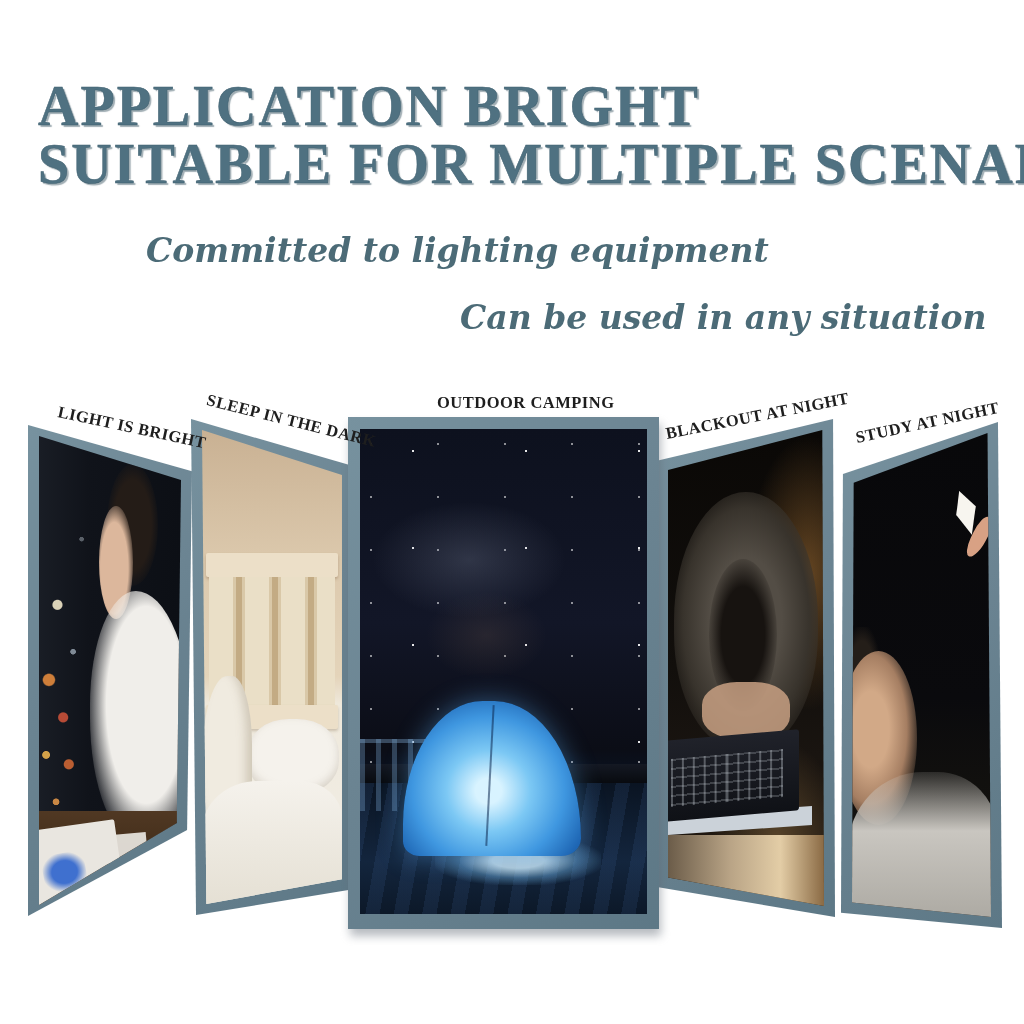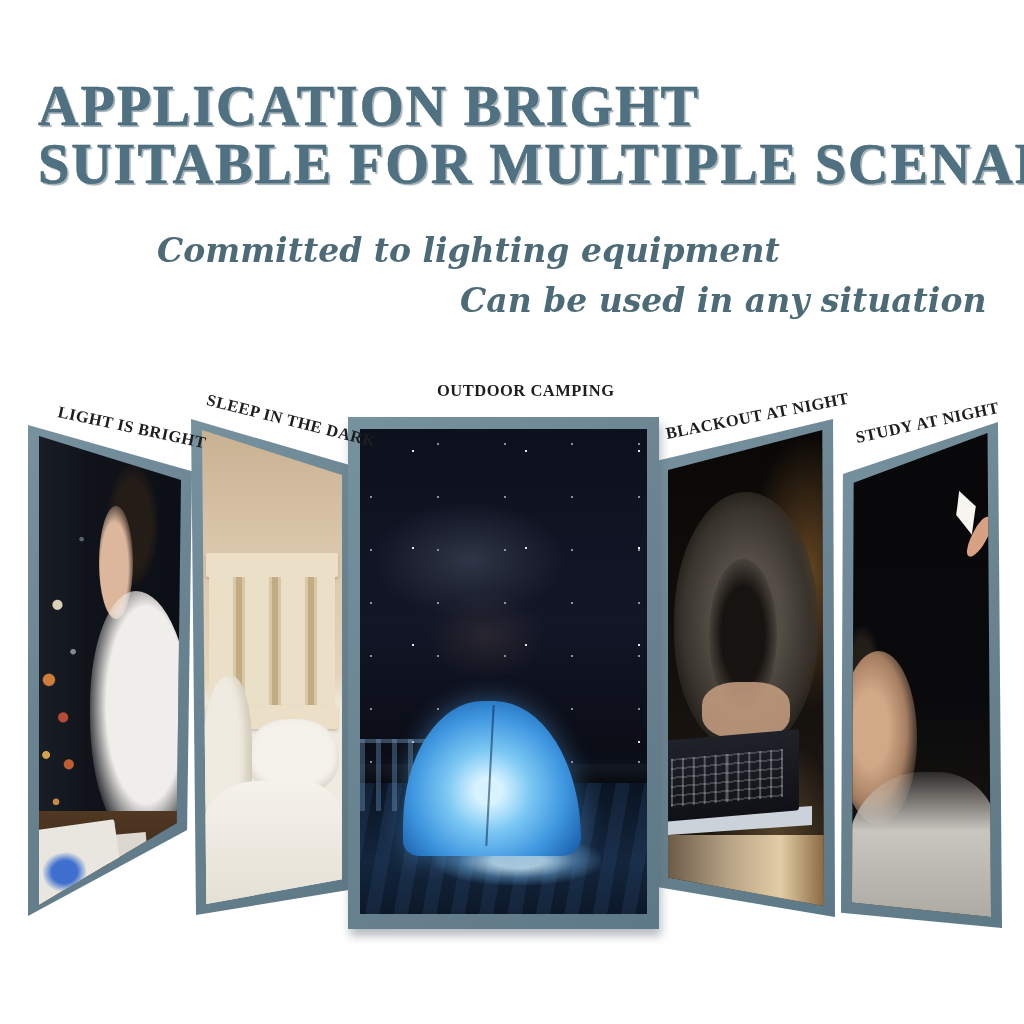--- a/index.html
+++ b/index.html
@@ -11,30 +11,30 @@
   .title-line{position:absolute;left:38px;white-space:nowrap;
     font-family:"Liberation Serif", serif;font-weight:700;
     color:#4f7181;letter-spacing:2px;font-size:56px;line-height:1;
     text-shadow:-1px -1px 0 #ffffff, 2px 2px 1px rgba(47,75,88,.45);
     -webkit-text-stroke:.5px #3f6070;}
   .t1{top:78px;}
   .t2{top:136px;}
   .tagline{position:absolute;white-space:nowrap;
     font-family:"DejaVu Serif", serif;font-style:italic;font-weight:700;
     font-size:33px;color:#4c6b77;line-height:1;}
-  .tg1{left:157px;top:234px;}
-  .tg2{left:460px;top:284px;}
+  .tg1{left:146px;top:234px;}
+  .tg2{left:460px;top:301px;}
 
   
   .plabel{position:absolute;white-space:nowrap;z-index:10;
     font-family:"Liberation Serif", serif;font-weight:700;font-size:16.5px;
     letter-spacing:.5px;color:#1e1e1e;transform-origin:left center;}
   .pl1{left:58px;top:402px;transform:rotate(12deg);}
   .pl2{left:207px;top:390px;transform:rotate(14deg);}
-  .pl3{left:437px;top:381px;}
+  .pl3{left:437px;top:393px;}
   .pl4{left:666px;top:424px;transform:rotate(-11deg);}
   .pl5{left:856px;top:428px;transform:rotate(-12deg);}
 
   
   .panel{position:absolute;background:linear-gradient(135deg,#77929f 0%,#6b8492 45%,#5d7886 100%);
          filter:drop-shadow(2px 7px 5px rgba(95,105,115,.45));}
   .photo{position:absolute;inset:11px;overflow:hidden;}
 
   .panel1{left:28px;top:425px;width:164px;height:491px;z-index:3;
     clip-path:polygon(0% 0%,100% 9.4%,97% 82.5%,0% 100%);}

